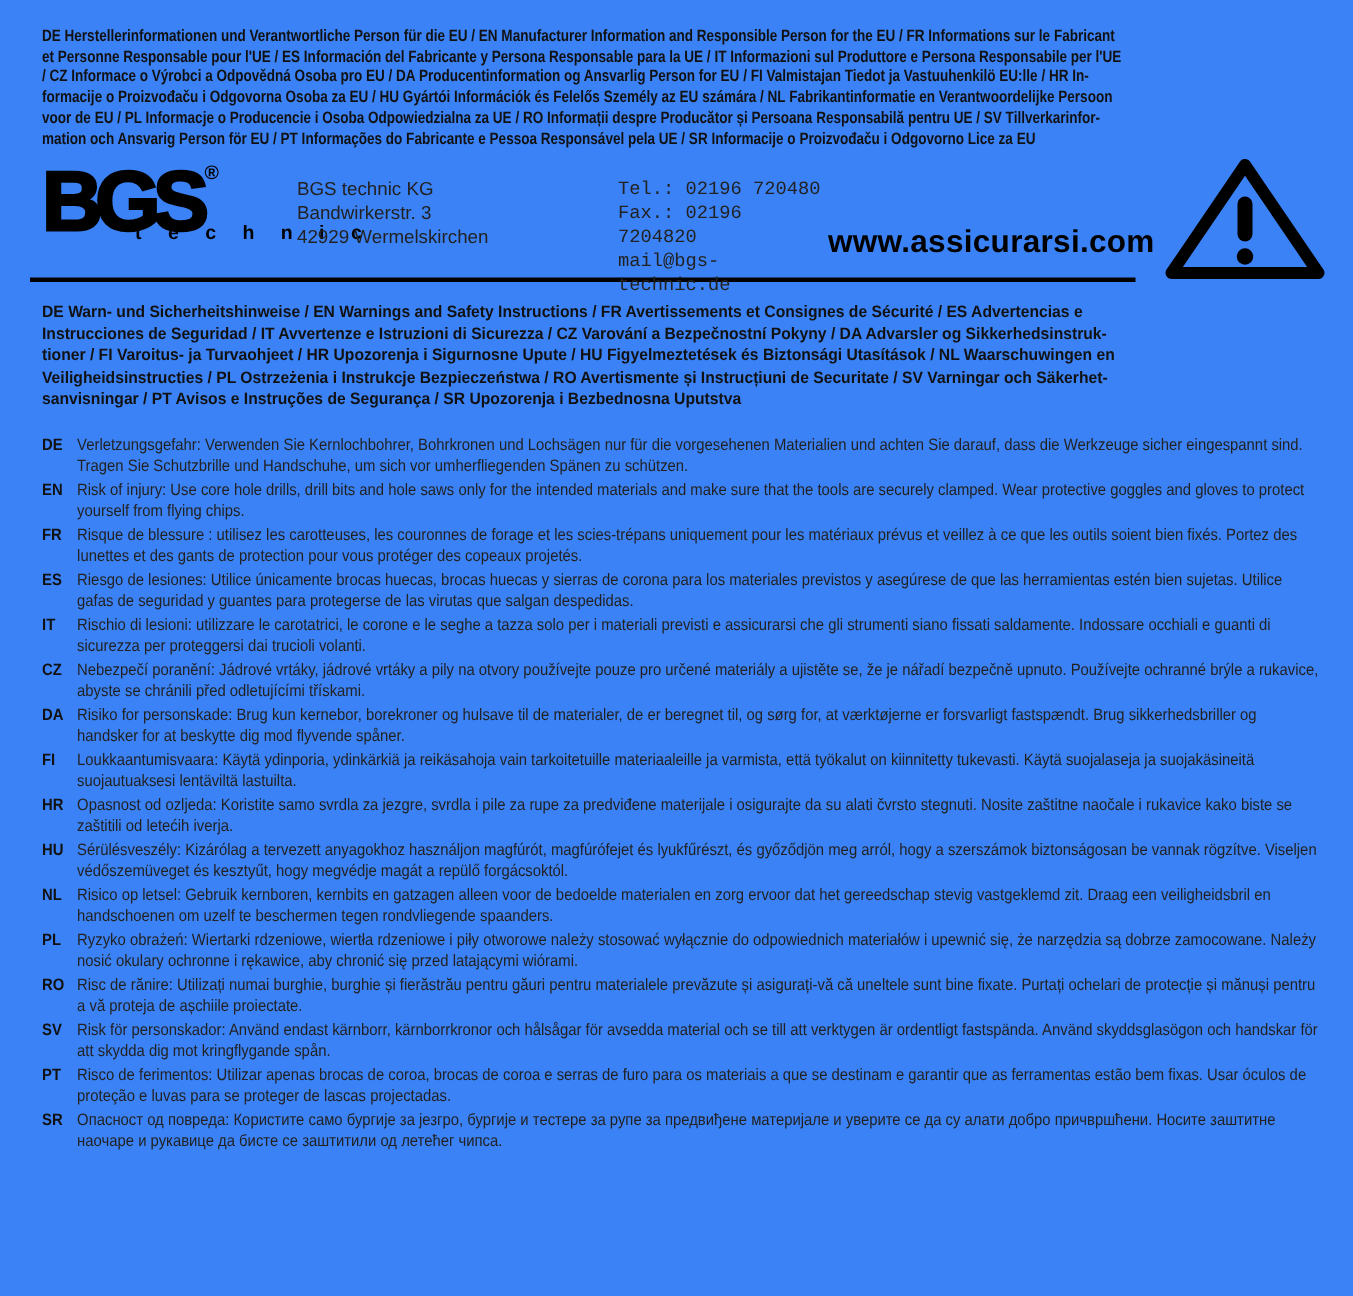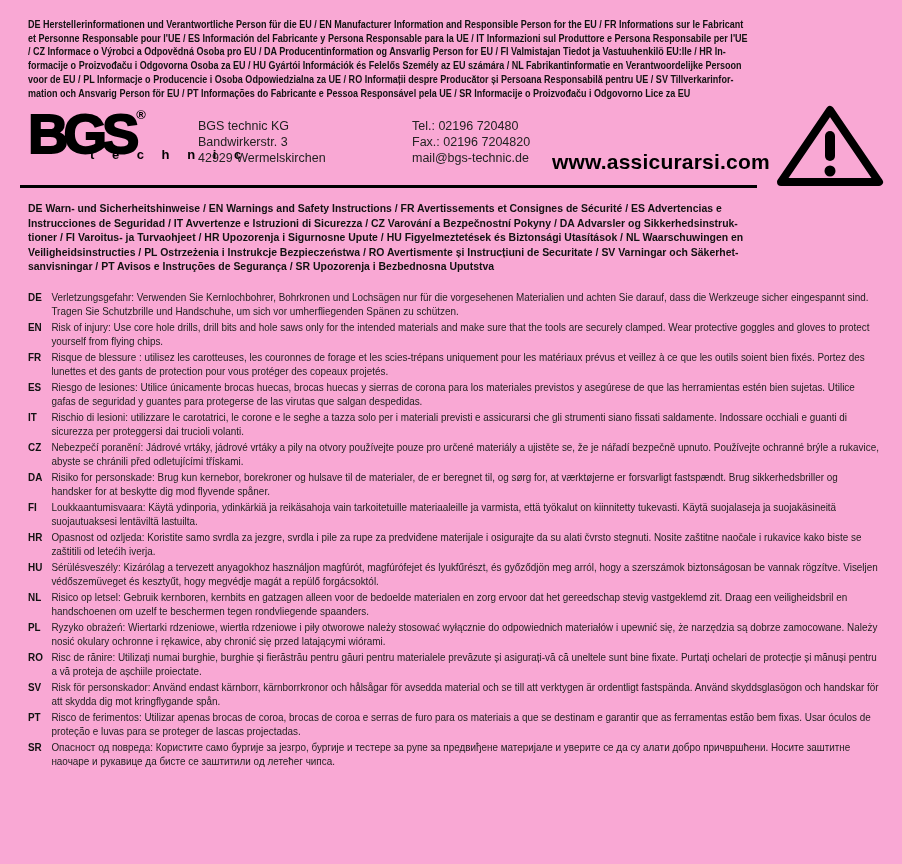--- a/index.html
+++ b/index.html
@@ -1,20 +1,20 @@
 <!DOCTYPE html>
 <html><head>
 <meta charset="utf-8">
 <style>
   html, body { margin: 0; padding: 0; background: #ffffff; }
   .page {
     position: relative;
     width: 902px;
     height: 864px;
-    background: #f9a8d4;
+    background: #3b82f6;
     color: #1a1a1a;
     font-family: "Liberation Sans", "DejaVu Sans", sans-serif;
     padding: 0 22px 0 28px;
     box-sizing: border-box;
     overflow: hidden;
   }
   
   .intro {
     margin-top: 18px;
     font-size: 11px;
@@ -54,21 +54,21 @@
   .logo-technic {
     font-size: 13px;
     font-weight: bold;
     letter-spacing: 7px;
     margin-top: -13px;
     padding-left: 62px;
     color: #000;
     white-space: nowrap;
   }
   .addr-col { width: 214px; padding-top: 10px; font-size: 12.5px; line-height: 16px; white-space: pre-line; color: #222; }
-  .tel-col  { width: 140px; padding-top: 10px; font-size: 12.5px; line-height: 16px; white-space: pre-line; color: #222; }
+  .tel-col  { width: 140px; padding-top: 10px; font-size: 12.5px; line-height: 16px; white-space: pre-line; color: #222; font-family: Liberation Mono, monospace; }
   .site {
     margin-top: 42px;
     font-size: 21px;
     font-weight: bold;
     letter-spacing: 0.2px;
     color: #000;
     white-space: nowrap;
   }
   .tri {
     margin-left: auto;

